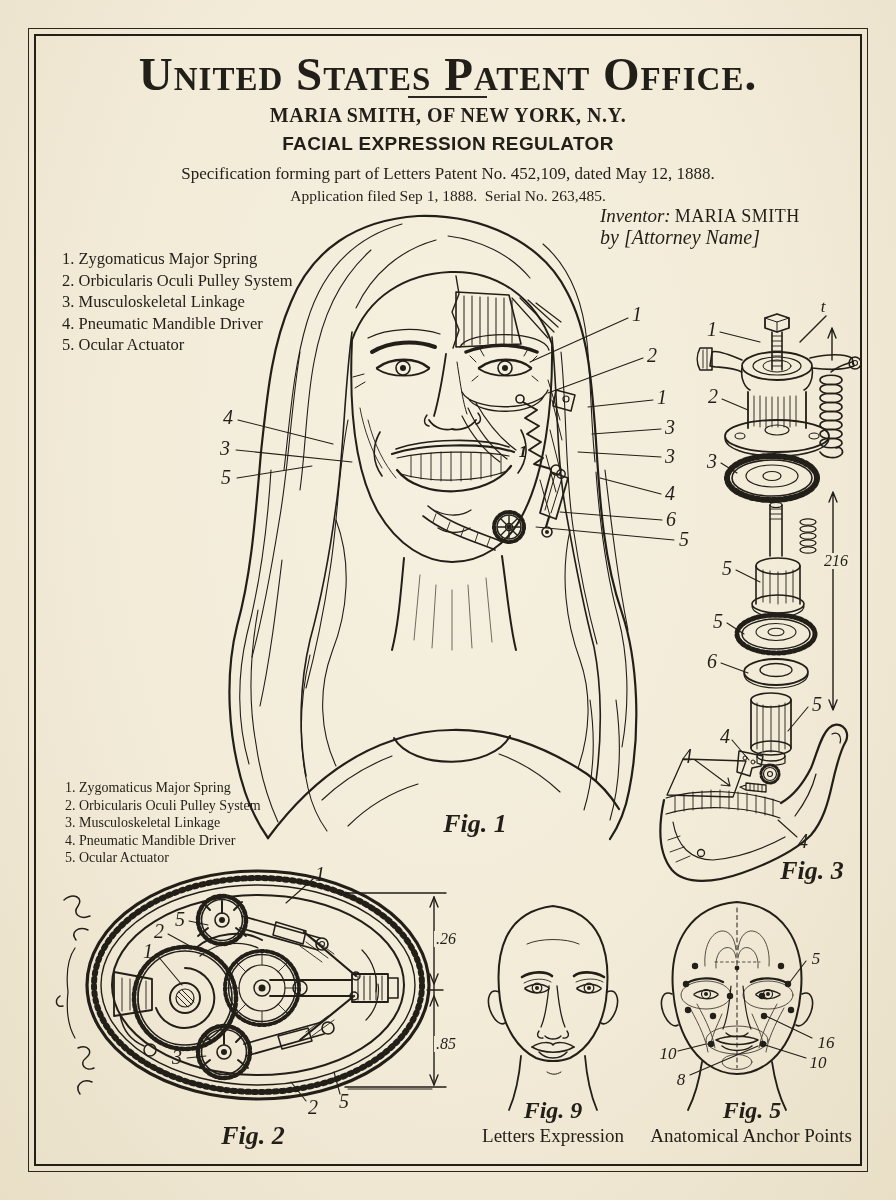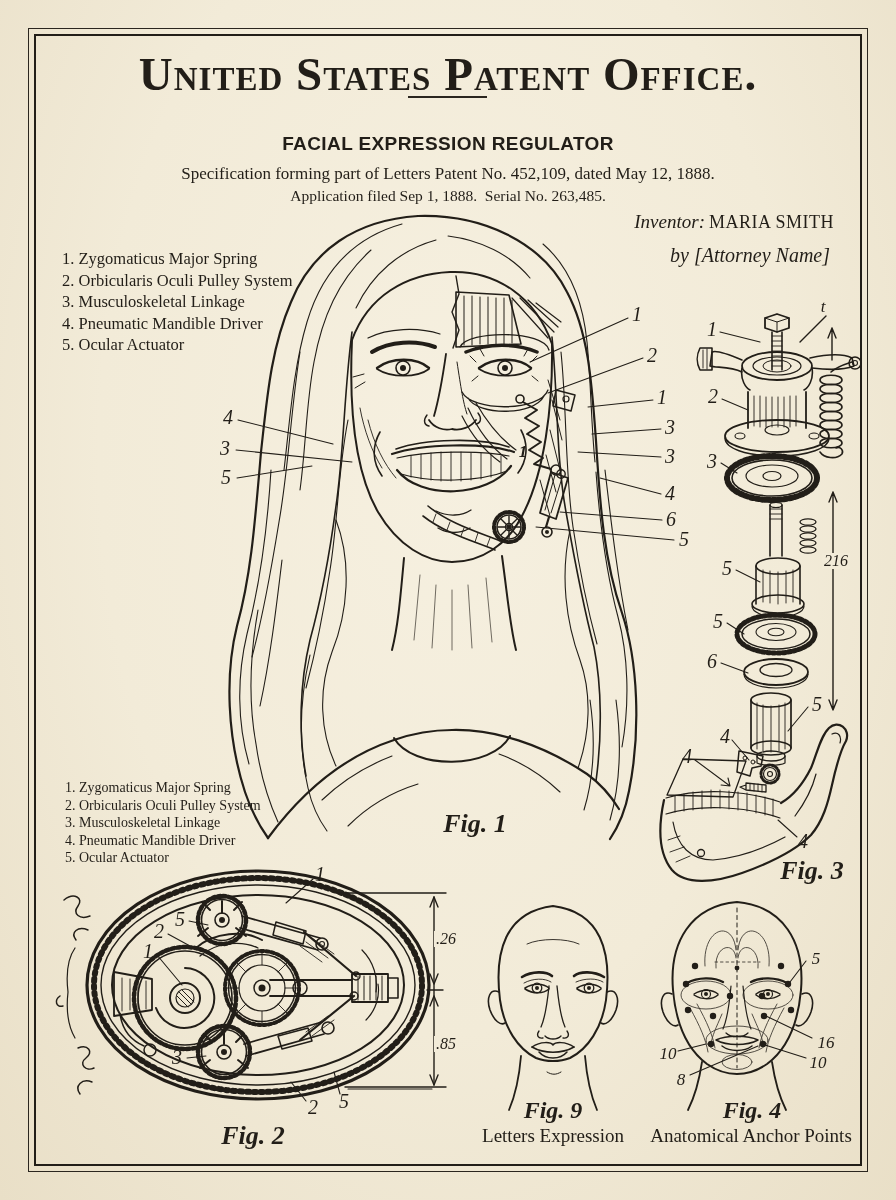--- a/index.html
+++ b/index.html
@@ -15,21 +15,21 @@
   .ctr{transform:translate(-50%,-50%);white-space:nowrap;}
   .office-title{
     left:448px;top:74px;font-size:47px;font-weight:600;letter-spacing:1px;
     font-variant:small-caps;
   }
   .divider{left:408px;top:96px;width:79px;height:2px;background:#2b261f;}
   .grantee{left:448px;top:115px;font-size:20px;font-weight:700;letter-spacing:.5px;}
   .patent-title{left:448px;top:144px;font-family:"Liberation Sans","DejaVu Sans",sans-serif;font-size:19px;font-weight:700;letter-spacing:.4px;}
   .spec-line{left:448px;top:174px;font-size:17px;}
   .app-line{left:448px;top:196px;font-size:15.5px;white-space:pre;}
-  .sig{left:600px;top:206px;width:234px;text-align:right;line-height:32px;font-family:Liberation Serif, serif;}
+  .sig{left:600px;top:206px;width:234px;line-height:20px;font-family:Liberation Serif, serif;}
   .sig .lab{font-style:italic;font-size:19px;}
   .sig .nam{font-size:18px;letter-spacing:.5px;}
   .sig .att{font-style:italic;font-size:20px;padding-right:4px;}
   .parts{left:62px;top:248px;font-size:16.5px;line-height:21.5px;}
   .parts2{left:65px;top:779px;font-size:14px;line-height:17.5px;}
   .co{position:absolute;transform:translate(-50%,-50%);font-style:italic;font-size:20px;line-height:1;}
   .co.small{font-size:17px;}
   .co.dim{font-size:16px;}
   .co.chip{background:#f2ebd8;padding:0 2px;}
   .cap{position:absolute;transform:translate(-50%,-50%);font-style:italic;font-weight:600;font-size:26px;white-space:nowrap;}
@@ -40,20 +40,21 @@
 </style>
 </head>
 <body>
 
 <div class="page">
   <div class="frame-outer"></div>
   <div class="frame-inner"></div>
 
   <div class="abs ctr office-title">United States Patent Office.</div>
   <div class="abs divider"></div>
+  <div class="abs ctr grantee">MARIA SMITH, OF NEW YORK, N.Y.</div>
   <div class="abs ctr patent-title">FACIAL EXPRESSION REGULATOR</div>
   <div class="abs ctr spec-line">Specification forming part of Letters Patent No. 452,109, dated May 12, 1888.</div>
   <div class="abs ctr app-line">Application filed Sep 1, 1888.  Serial No. 263,485.</div>
 
   <div class="abs sig">
     <div>
       <span class="lab">Inventor:</span>
       <span class="nam">MARIA SMITH</span>
     </div>
     <div class="att">by [Attorney Name]</div>
@@ -531,16 +532,16 @@
         <path d="M806,961 L790,982 M812,1038 L766,1016 M806,1058 L765,1045 M678,1051 L706,1044 M690,1075 L758,1046"></path>
       </g>
     </g>
   </svg>
 
   <span class="co small" style="left:816px;top:958px">5</span>
   <span class="co small" style="left:826px;top:1042px">16</span>
   <span class="co small" style="left:818px;top:1062px">10</span>
   <span class="co small" style="left:668px;top:1053px">10</span>
   <span class="co small" style="left:681px;top:1079px">8</span>
-  <span class="cap sm" style="left:752px;top:1110px">Fig. 4</span>
+  <span class="cap sm" style="left:752px;top:1110px">Fig. 5</span>
   <span class="subcap" style="left:751px;top:1136px">Anatomical Anchor Points</span>
 
 </div>
 
 </body></html>

